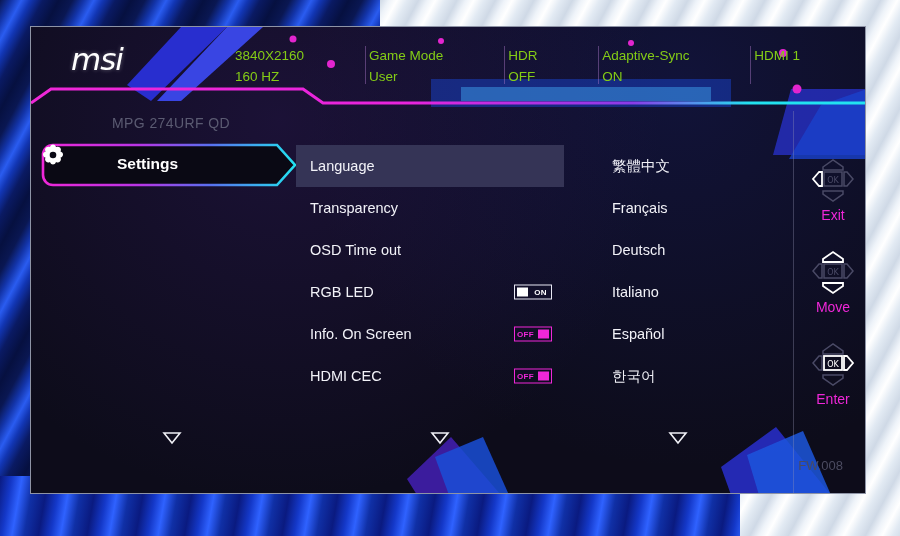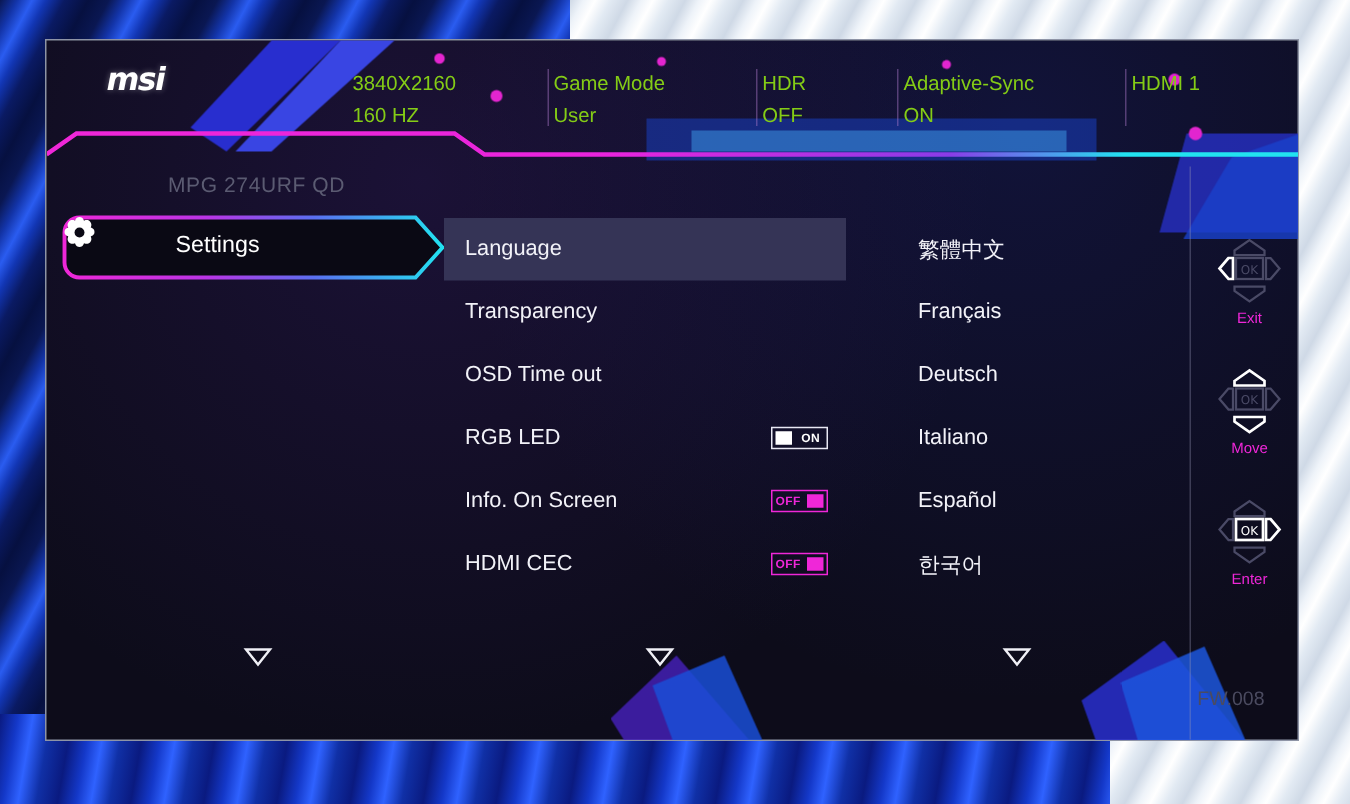--- a/index.html
+++ b/index.html
@@ -70,22 +70,22 @@
   
   #osd-header {
     position: absolute;
     left: 0; top: 0;
     width: 836px; height: 68px;
     z-index: 5;
   }
   #msi-logo {
     position: absolute;
     left: 40px; top: 14px;
-    font-size: 21px;
-    font-weight: bold;
+    font-size: 31px;
+    font-weight: normal;
     font-style: italic;
     color: #ffffff;
     letter-spacing: -1px;
     font-family: "DejaVu Sans", sans-serif;
     text-shadow: 0 0 4px rgba(255,255,255,.35);
   }
   #status-row {
     position: absolute;
     left: 200px; top: 18px;
     width: 630px; height: 50px;
@@ -135,20 +135,21 @@
   #gear-icon {
     position: absolute;
     left: 28px; top: 10px;
     width: 24px; height: 24px;
   }
   #settings-label {
     position: absolute;
     left: 76px; top: 12px;
     color: #ffffff;
     font-size: 15.5px;
+    font-weight: bold;
   }
 
   
   #menu-col {
     position: absolute;
     left: 265px; top: 118px;
     width: 268px;
     z-index: 8;
   }
   .menu-row {
@@ -231,21 +232,21 @@
     z-index: 9;
   }
   .nav-item {
     width: 68px;
     margin-bottom: 22px;
     text-align: center;
   }
   .nav-icon { width: 56px; height: 52px; margin: 0 auto; display: block; }
   .nav-label {
     color: #ef27d8;
-    font-size: 10px;
+    font-size: 14px;
     margin-top: 2px;
   }
 
   
   .scroll-arrow {
     position: absolute;
     width: 20px; height: 14px;
     z-index: 9;
   }
   #fw-text {

